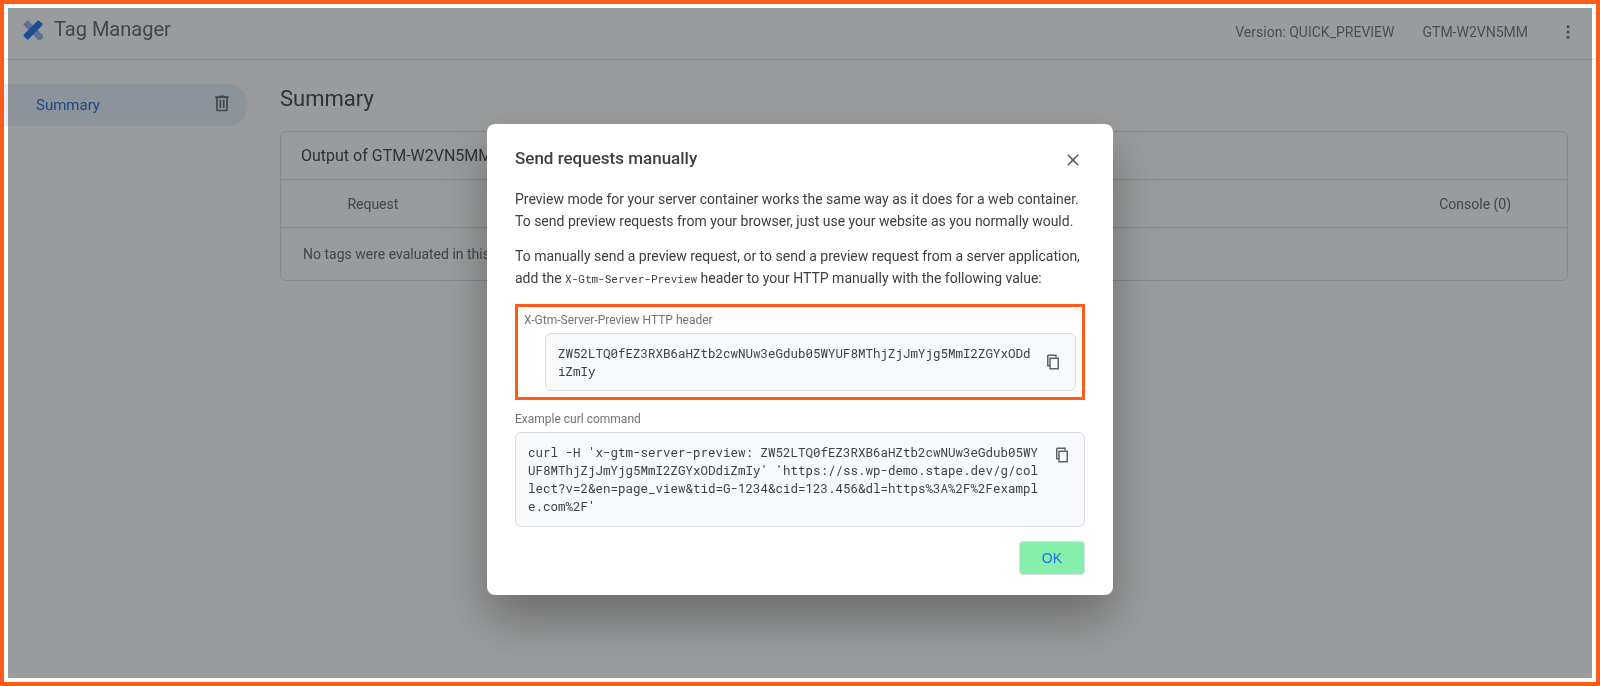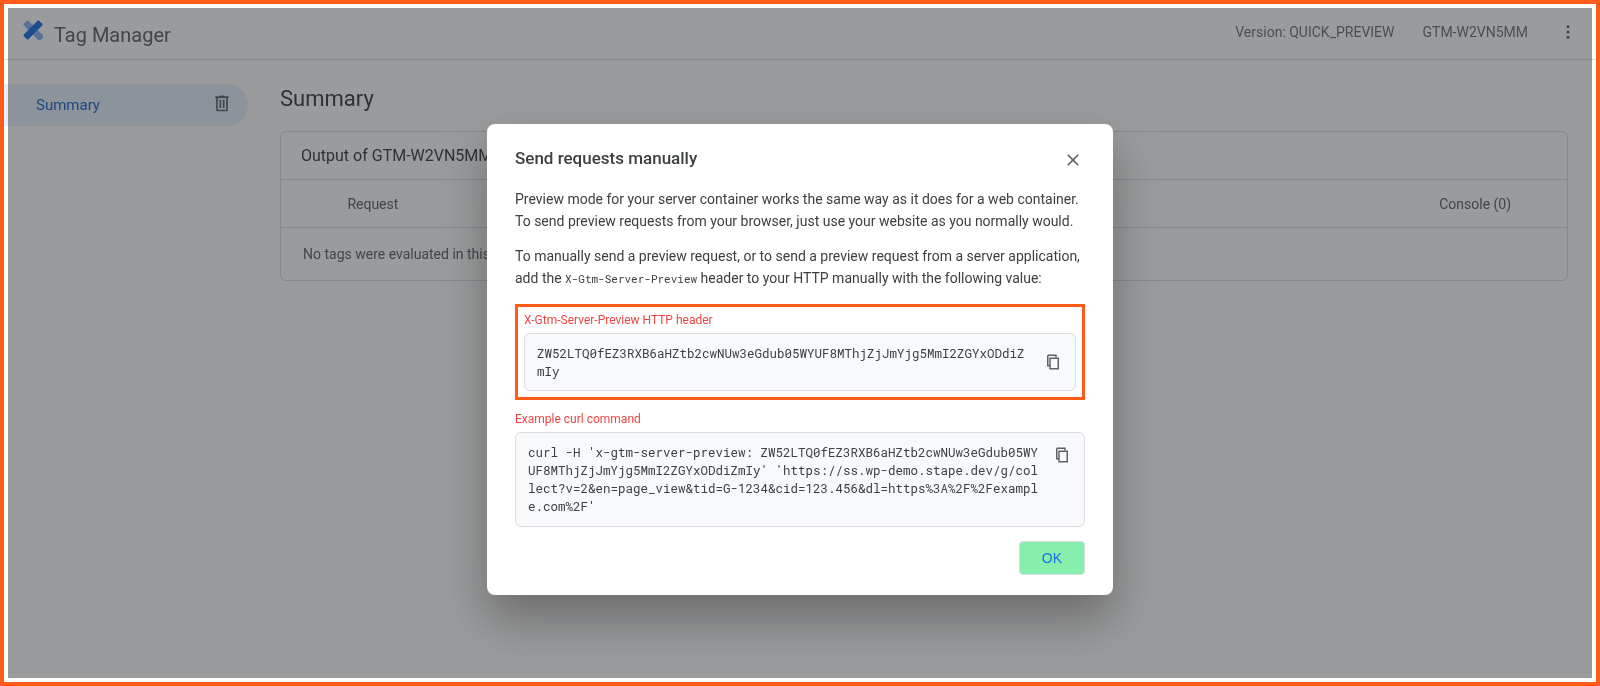--- a/index.html
+++ b/index.html
@@ -21,21 +21,21 @@
   }
   
   .header {
     height: 56px;
     display: flex;
     align-items: center;
     padding: 0 16px;
     border-bottom: 1px solid #dadce0;
     font-size: 15px;
   }
-  .logo { display: flex; align-items: flex-end; gap: 8px; }
+  .logo { display: flex; align-items: flex-start; gap: 8px; }
   .logo-icon { width: 26px; height: 26px; }
   .logo-text { font-size: 20px; color: #5f6368; }
   .header-right { margin-left: auto; display: flex; align-items: center; gap: 28px; color: #737373; font-size: 14px; }
   .kebab { width: 24px; height: 24px; display: flex; align-items: center; justify-content: center; cursor: pointer; }
   
   .body { display: flex; height: calc(100% - 56px); }
   .sidebar { width: 248px; padding-top: 24px; }
   .sidebar-pill {
     margin-left: 0;
     height: 42px;
@@ -92,21 +92,21 @@
     background: #fff;
     border-radius: 8px;
     box-shadow: 0 24px 48px rgba(0,0,0,0.3);
     padding: 24px 28px 20px 28px;
   }
   .modal-header { display: flex; align-items: flex-start; justify-content: space-between; margin-bottom: 14px; }
   .modal-title { font-size: 17px; color: #3c4043; font-weight: 500; }
   .close-btn { cursor: pointer; color: #5f6368; background: none; border: none; padding: 2px;}
   .modal p { font-size: 14px; line-height: 1.55; color: #3c4043; margin-bottom: 14px; }
   .mono-inline { font-family: 'Roboto Mono', Menlo, monospace; font-size: 11px; }
-  .field-label { font-size: 12px; color: #ef4444; margin-bottom: 6px; display: block; }
+  .field-label { font-size: 12px; color: #737373; margin-bottom: 6px; display: block; }
   .code-box {
     border: 1px solid #dadce0;
     border-radius: 6px;
     background: #f8f9fa;
     padding: 10px 44px 10px 12px;
     font-family: 'Roboto Mono', Menlo, monospace;
     font-size: 12.5px;
     color: #3c4043;
     position: relative;
     word-break: break-all;
@@ -130,21 +130,21 @@
   }
   .code-box.multi .copy-btn { top: 8px; transform: none; }
   .highlight-box {
     border: 3px solid #FF5C1A;
     border-radius: 0;
     padding: 6px 6px;
     margin-bottom: 12px;
     position: relative;
   }
   .highlight-box .field-label { margin-top: 0; }
-  .highlight-box .code-box { margin-bottom: 0; }
+  .highlight-box .code-box { margin-bottom: 0; margin-left: 21px; }
   .modal-actions { display: flex; justify-content: flex-end; margin-top: 6px; }
   .ok-btn {
     border: 1px solid #dadce0;
     background: #86efac;
     color: #1a73e8;
     font-size: 14px;
     font-weight: 500;
     padding: 8px 22px;
     border-radius: 4px;
     cursor: pointer;

